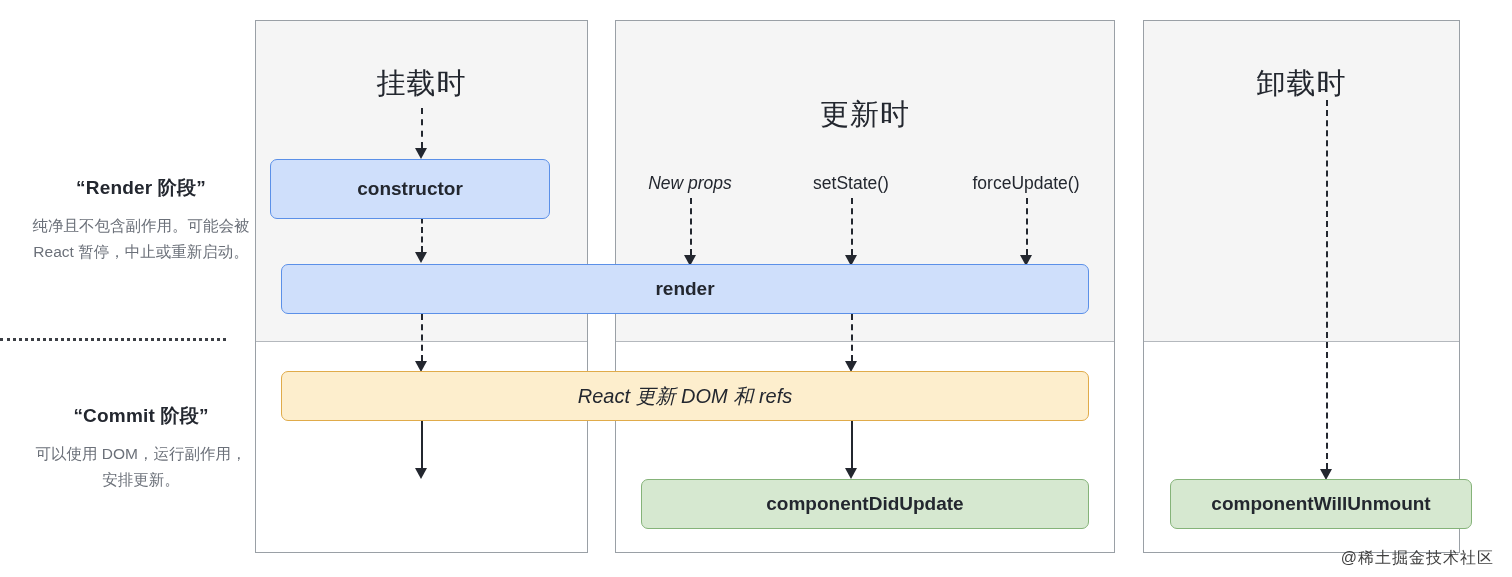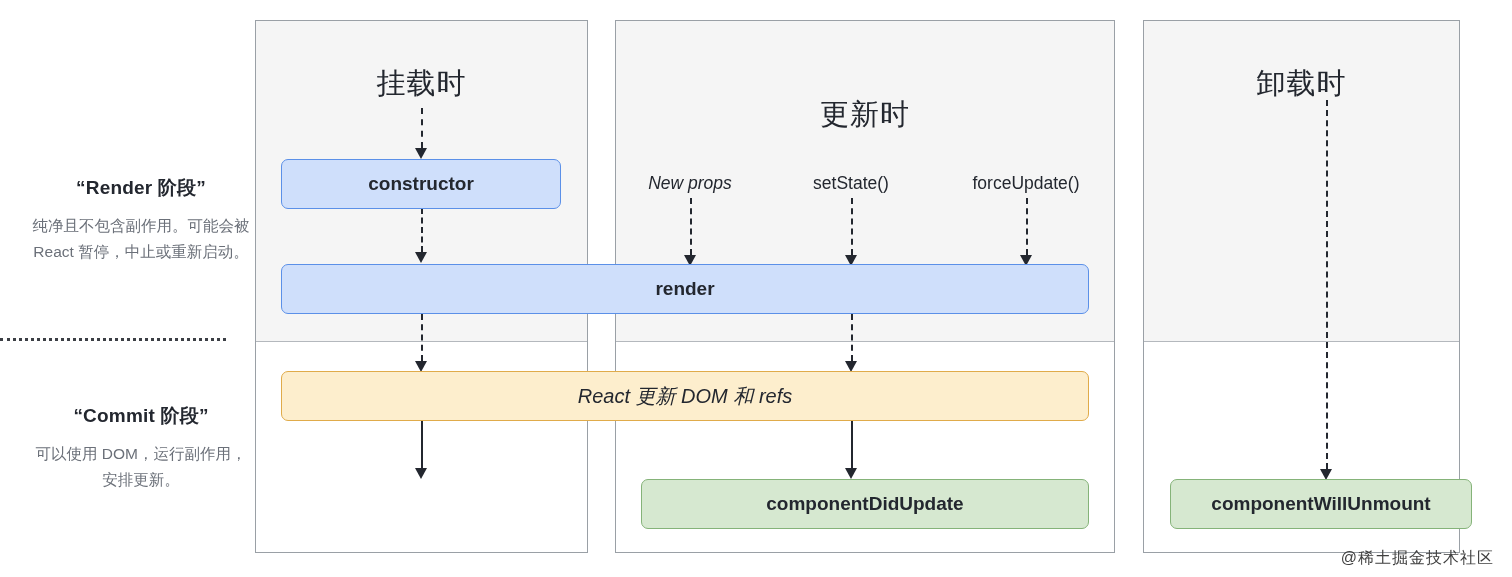--- a/index.html
+++ b/index.html
@@ -227,21 +227,21 @@
 
   <div class="arrow" style="left:1326px; top:100px; height:380px;">
     <div class="arrow-line dashed" style="height:369px;"></div>
     <div class="arrow-head" style="top:369px;"></div>
   </div>
 
   <div class="trigger italic" style="left:590px; top:173px; width:200px;">New props</div>
   <div class="trigger" style="left:751px; top:173px; width:200px;">setState()</div>
   <div class="trigger" style="left:926px; top:173px; width:200px;">forceUpdate()</div>
 
-  <div class="node node-blue" style="left:281px; top:159px; width:280px; height:50px;">constructor</div>
+  <div class="node node-blue" style="left:270px; top:159px; width:280px; height:60px;">constructor</div>
 
   <div class="node node-blue" style="left:281px; top:264px; width:808px; height:50px;">render</div>
 
   <div class="node node-yellow" style="left:281px; top:371px; width:808px; height:50px;">React 更新 DOM 和 refs</div>
 
 
   <div class="node node-green" style="left:641px; top:479px; width:448px; height:50px;">componentDidUpdate</div>
 
   <div class="node node-green" style="left:1170px; top:479px; width:302px; height:50px;">componentWillUnmount</div>
 

